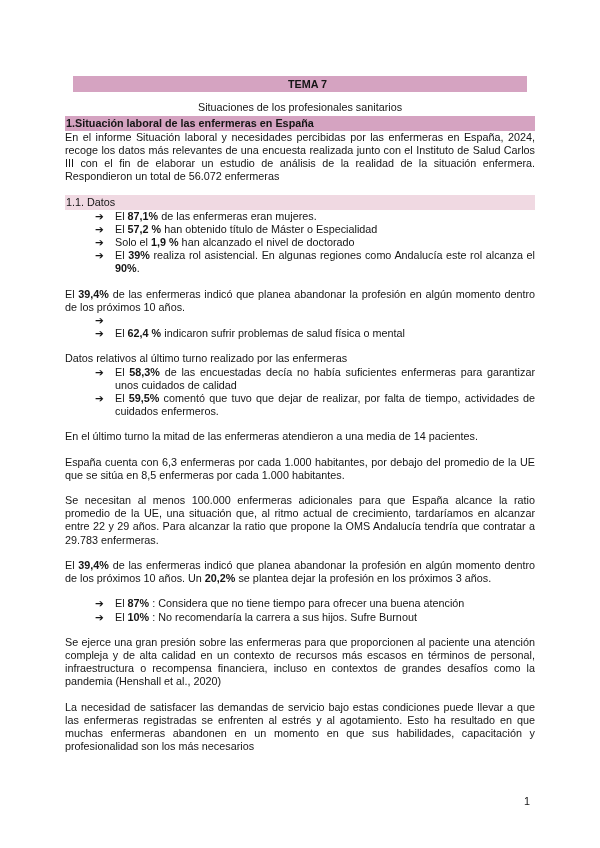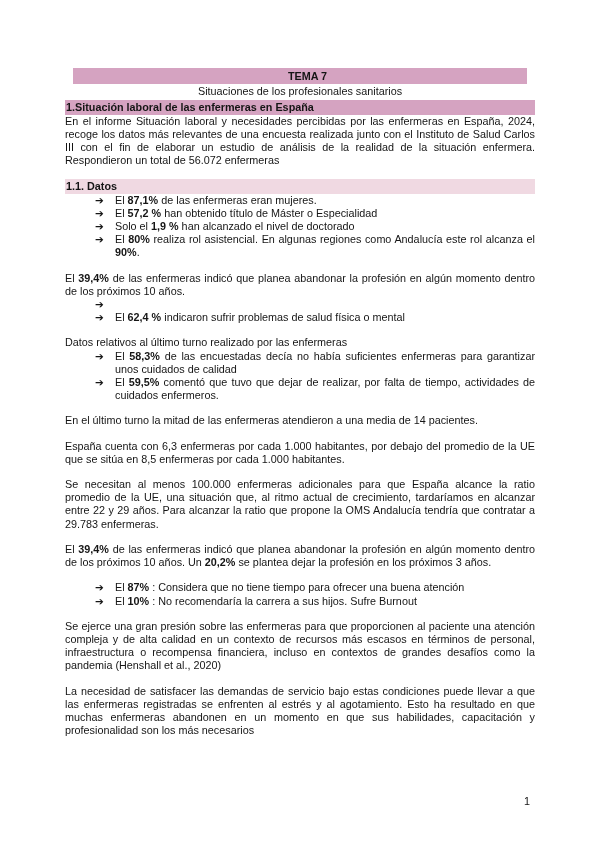--- a/index.html
+++ b/index.html
@@ -14,36 +14,36 @@
     overflow: hidden;
   }
   .page {
     position: absolute; inset: 0;
     padding: 68px 65px 0 65px;
   }
   .title-bar {
     background: #d5a3c1;
     font-weight: bold;
     text-align: center;
-    margin: 0 8px;
+    margin: 8px 8px;
     padding: 2px 0 1px 15px;
   }
   .subtitle {
     text-align: center;
     padding-top: 1px;
     margin-bottom: 2px;
   }
   .section-header {
     background: #d5a3c1;
     font-weight: bold;
     padding: 1px 2px 0 1px;
   }
   .subsection-header {
     background: #f0d9e2;
-    font-weight: bold;
+    font-weight: normal;
     padding: 1px 8px 0 1px;
   }
   .paragraph {
     text-align: justify;
     margin-bottom: 12px;
   }
   .paragraph.tight { margin-bottom: 0; }
   .bullets { margin-bottom: 12px; }
   .bullet-item {
     display: flex;
@@ -83,21 +83,21 @@
         <div class="bullet-item">
           <span class="arrow">➔</span>
           <span class="bullet-text">El <b>57,2 %</b> han obtenido título de Máster o Especialidad</span>
         </div>
         <div class="bullet-item">
           <span class="arrow">➔</span>
           <span class="bullet-text">Solo el <b>1,9 %</b> han alcanzado el nivel de doctorado</span>
         </div>
         <div class="bullet-item">
           <span class="arrow">➔</span>
-          <span class="bullet-text">El <b>80%</b> realiza rol asistencial. En algunas regiones como Andalucía este rol alcanza el <b>90%</b>.</span>
+          <span class="bullet-text">El <b>39%</b> realiza rol asistencial. En algunas regiones como Andalucía este rol alcanza el <b>90%</b>.</span>
         </div>
       </div>
       <div class="paragraph tight">El <b>39,4%</b> de las enfermeras indicó que planea abandonar la profesión en algún momento dentro de los próximos 10 años.</div>
       <div class="bullets">
         <div class="bullet-item">
           <span class="arrow">➔</span>
         </div>
         <div class="bullet-item">
           <span class="arrow">➔</span>
           <span class="bullet-text">El <b>62,4 %</b> indicaron sufrir problemas de salud física o mental</span>

